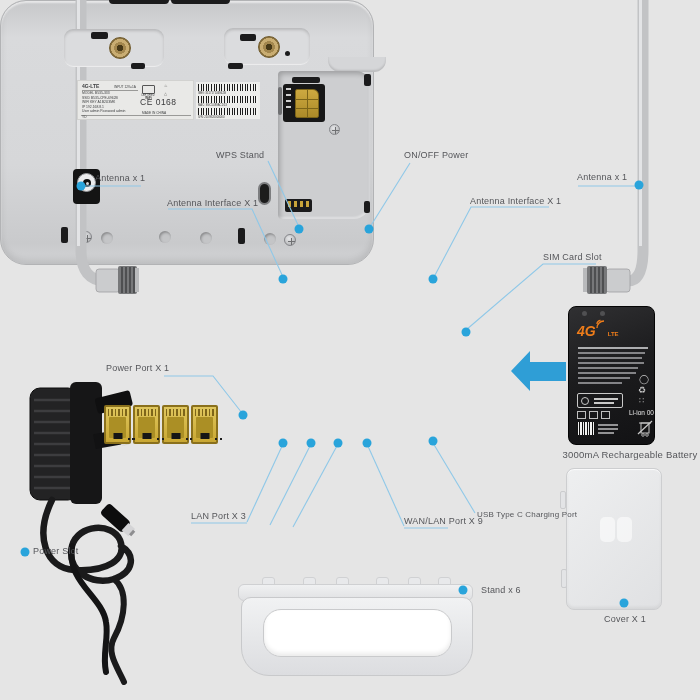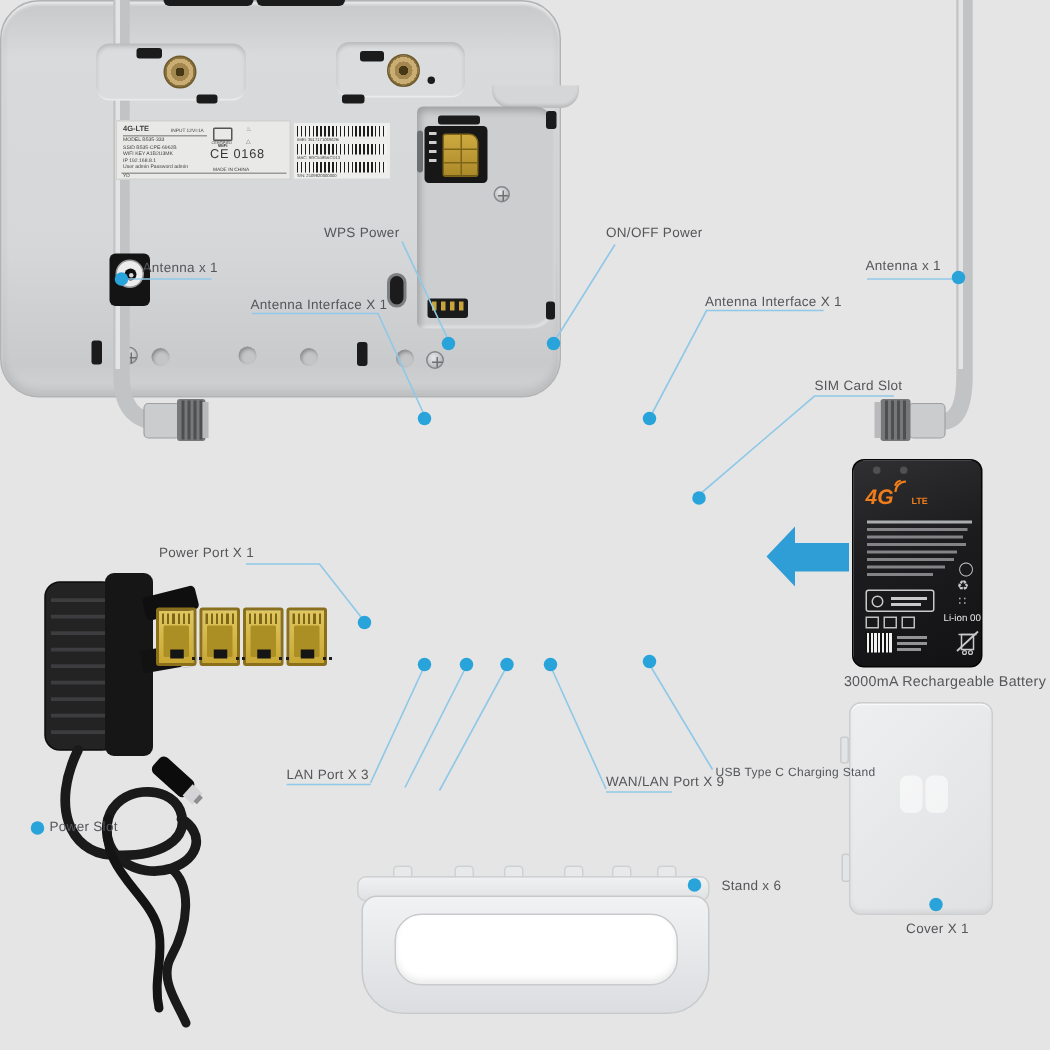--- a/index.html
+++ b/index.html
@@ -333,27 +333,27 @@
       <circle cx="367" cy="443" r="4.5"></circle>
       <circle cx="433" cy="441" r="4.5"></circle>
       <circle cx="463" cy="590" r="4.5"></circle>
       <circle cx="624" cy="603" r="4.5"></circle>
     </g>
     <polygon points="511,371 530,351 530,362 566,362 566,381 530,381 530,391" fill="#2f9ed6"></polygon>
   </svg>
 
   <div class="callout" style="left:95px;top:173px">Antenna x 1</div>
   <div class="callout" style="left:577px;top:172px">Antenna x 1</div>
-  <div class="callout" style="left:216px;top:150px">WPS Power</div>
+  <div class="callout" style="left:216px;top:150px">WPS Stand</div>
   <div class="callout" style="left:404px;top:150px">ON/OFF Power</div>
   <div class="callout" style="left:167px;top:198px">Antenna Interface X 1</div>
   <div class="callout" style="left:470px;top:196px">Antenna Interface X 1</div>
   <div class="callout" style="left:543px;top:252px">SIM Card Slot</div>
   <div class="callout" style="left:106px;top:363px">Power Port X 1</div>
   <div class="callout" style="left:33px;top:546px">Power Slot</div>
   <div class="callout" style="left:191px;top:511px">LAN Port X 3</div>
   <div class="callout" style="left:404px;top:516px">WAN/LAN Port X 9</div>
-  <div class="callout" style="left:477px;top:510px;font-size:8px">USB Type C Charging Stand</div>
+  <div class="callout" style="left:477px;top:510px;font-size:8px">USB Type C Charging Port</div>
   <div class="callout" style="left:556px;top:449px;width:148px;text-align:center;font-size:9.5px">3000mA Rechargeable Battery</div>
   <div class="callout" style="left:481px;top:585px">Stand x 6</div>
   <div class="callout" style="left:586px;top:614px;width:78px;text-align:center">Cover X 1</div>
 
 </div>
 
 </body></html>

